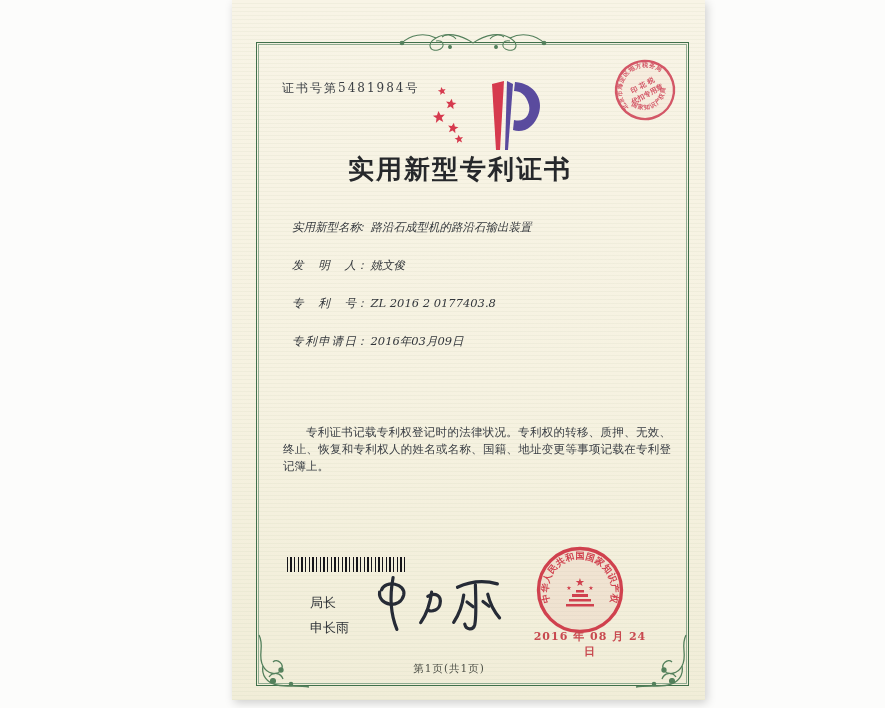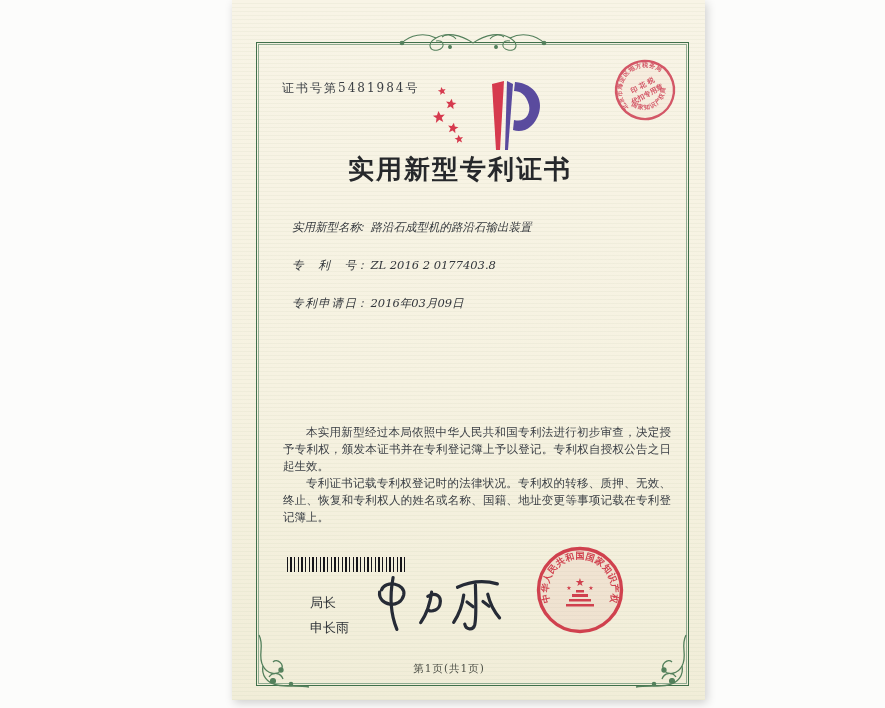--- a/index.html
+++ b/index.html
@@ -116,29 +116,31 @@
     <path d="M85,4 C106,6 113,22 109,35 C105,49 93,56 83,52 L84,42 C95,45 101,36 99,27 C96,16 90,13 84,13 Z" fill="#5a4b9e"></path>
   </svg>
 
   <div class="title">实用新型专利证书</div>
 
   <div class="fields">
     <div class="field-row">
       <span class="flabel">实用新型名称</span><span class="fcolon">：</span><span class="fvalue">路沿石成型机的路沿石输出装置</span>
     </div>
     <div class="field-row">
+      <span class="flabel">发明人</span><span class="fcolon">：</span><span class="fvalue">姚文俊</span>
+    </div>
+    <div class="field-row">
       <span class="flabel">专利号</span><span class="fcolon">：</span><span class="fvalue">ZL 2016 2 0177403.8</span>
     </div>
     <div class="field-row">
       <span class="flabel">专利申请日</span><span class="fcolon">：</span><span class="fvalue">2016年03月09日</span>
     </div>
   </div>
 
   <div class="body-text">
-    <p>本实用新型经过本局依照中华人民共和国专利法进行初步审查，决定授予专利权，颁发本证书并在专利登记簿上予以登记。专利权自授权公告之日起生效。</p>
     <p>专利证书记载专利权登记时的法律状况。专利权的转移、质押、无效、终止、恢复和专利权人的姓名或名称、国籍、地址变更等事项记载在专利登记簿上。</p>
   </div>
 
   <div class="barcode"></div>
 
   <div class="issuer">
     <div>局长</div>
     <div>申长雨</div>
   </div>
 
@@ -165,20 +167,21 @@
     <g fill="#d0414e">
       <text x="44" y="40" font-size="11" text-anchor="middle">★</text>
       <text x="33" y="44" font-size="6" text-anchor="middle">★</text>
       <text x="55" y="44" font-size="6" text-anchor="middle">★</text>
       <path d="M36,48 h16 v3 h-16 z"></path>
       <path d="M33,53 h22 v2.5 h-22 z"></path>
       <path d="M30,58 h28 v2.5 h-28 z"></path>
       <path d="M40,44 h8 v2.5 h-8 z"></path>
     </g>
   </svg>
+  <div class="seal-date">2016 年 08 月 24 日</div>
 
   <svg class="tax-stamp" width="64" height="64" viewBox="0 0 64 64">
     <circle cx="32" cy="32" r="29" fill="rgba(214,76,88,0.05)" stroke="#d0475a" stroke-width="2.4"></circle>
     <path id="taxTop" d="M 9 40 A 24 24 0 1 1 55 40" fill="none"></path>
     <path id="taxBot" d="M 13 39 A 21 21 0 0 0 51 39" fill="none"></path>
     <text font-size="6.2" fill="#d0475a" letter-spacing="0.4" font-weight="bold">
       <textPath href="#taxTop">北京市海淀区地方税务局</textPath>
     </text>
     <text font-size="6" fill="#d0475a" letter-spacing="0.8" font-weight="bold">
       <textPath href="#taxBot">国家知识产权局</textPath>

